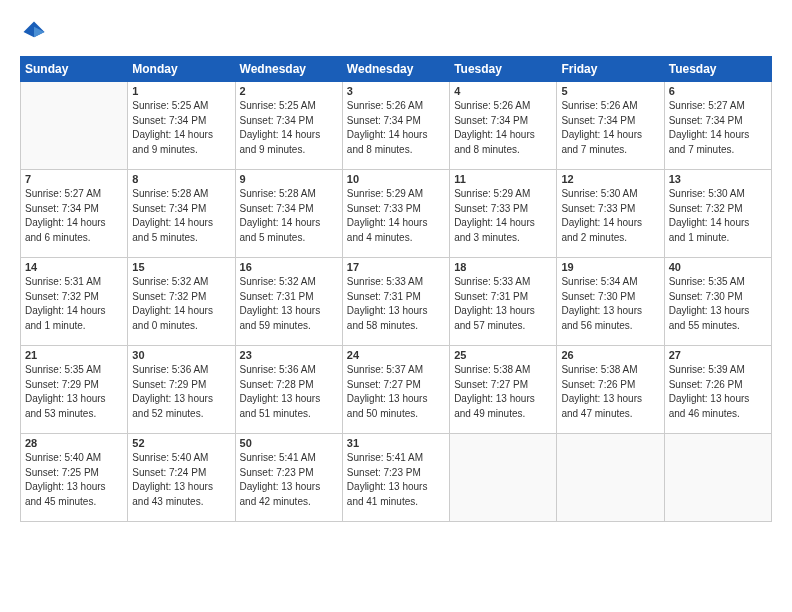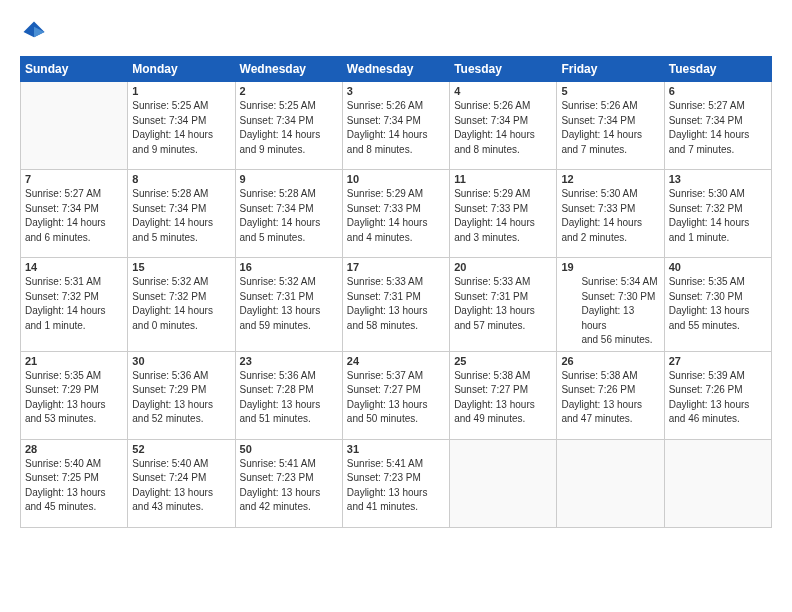--- a/index.html
+++ b/index.html
@@ -246,29 +246,29 @@
 and 59 minutes.</div>
           </td>
           <td>
             <span class="day-num">17</span>
             <div class="day-info" style="white-space: pre-line;">Sunrise: 5:33 AM
 Sunset: 7:31 PM
 Daylight: 13 hours
 and 58 minutes.</div>
           </td>
           <td>
-            <span class="day-num">20</span>
+            <span class="day-num">18</span>
             <div class="day-info" style="white-space: pre-line;">Sunrise: 5:33 AM
 Sunset: 7:31 PM
 Daylight: 13 hours
 and 57 minutes.</div>
           </td>
           <td>
             <span class="day-num">19</span>
-            <div class="day-info" style="white-space: pre-line; margin-left: 20px;">Sunrise: 5:34 AM
+            <div class="day-info" style="white-space: pre-line;">Sunrise: 5:34 AM
 Sunset: 7:30 PM
 Daylight: 13 hours
 and 56 minutes.</div>
           </td>
           <td>
             <span class="day-num">40</span>
             <div class="day-info" style="white-space: pre-line;">Sunrise: 5:35 AM
 Sunset: 7:30 PM
 Daylight: 13 hours
 and 55 minutes.</div>

